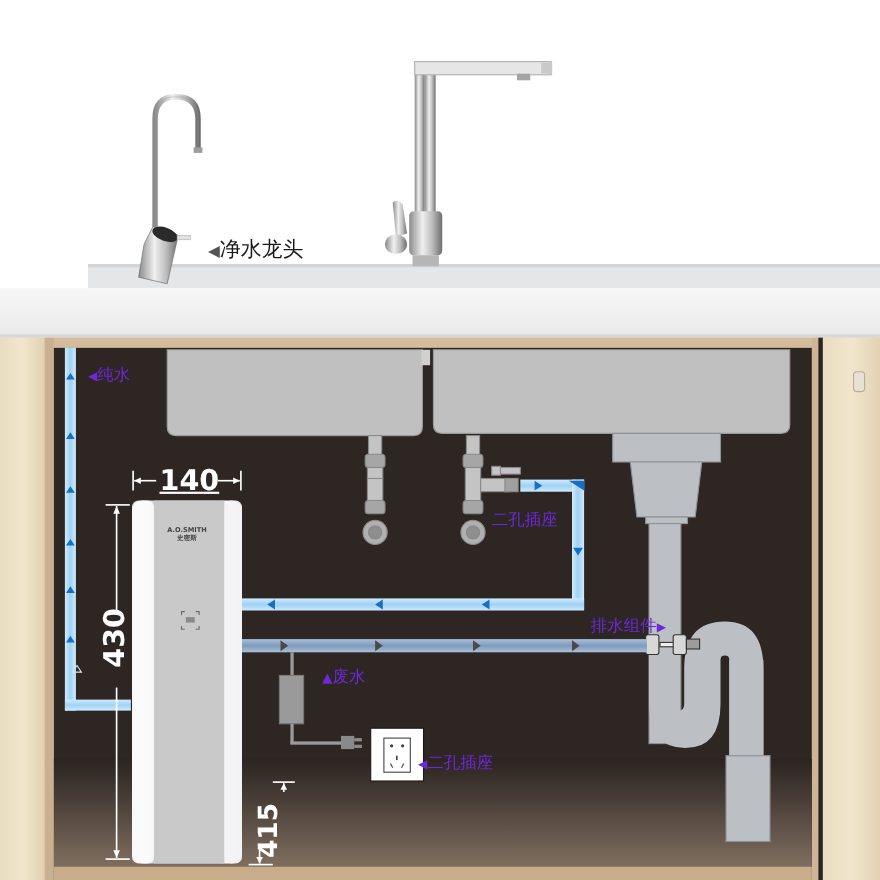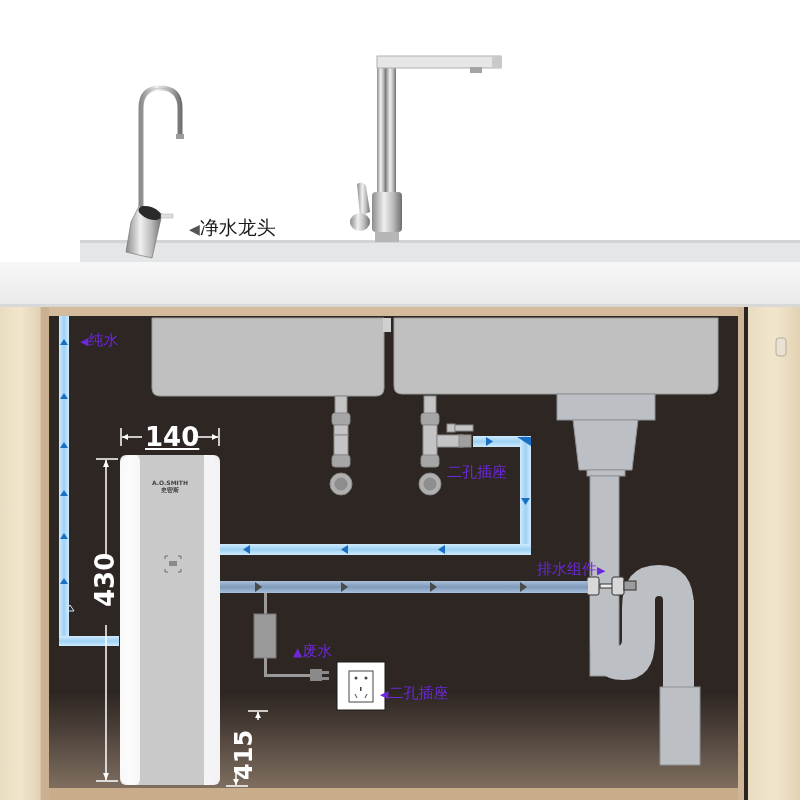--- a/index.html
+++ b/index.html
@@ -258,21 +258,21 @@
 <div class="label" style="left:80px;top:333px;">
   <span style="font-size:11px;">◀</span><span>纯水</span>
 </div>
 
 <div class="label" style="left:447px;top:465px;">二孔插座</div>
 
 <div class="label" style="left:500px;top:562px;margin-left:37px;">
   <span>排水组件</span><span style="font-size:11px;">▶</span>
 </div>
 
-<div class="label" style="left:293px;top:644px;">
+<div class="label" style="left:293px;top:608px;">
   <span style="font-size:12px;">▲</span><span>废水</span>
 </div>
 
 <div class="label" style="left:380px;top:686px;">
   <span style="font-size:11px;">◀</span><span>二孔插座</span>
 </div>
 
 <div class="abs" style="left:128px;top:480px;width:84px;text-align:center;font-size:6px;color:#444;line-height:1.1;font-weight:bold;">
   <div>A.O.SMITH</div>
   <div>史密斯</div>

